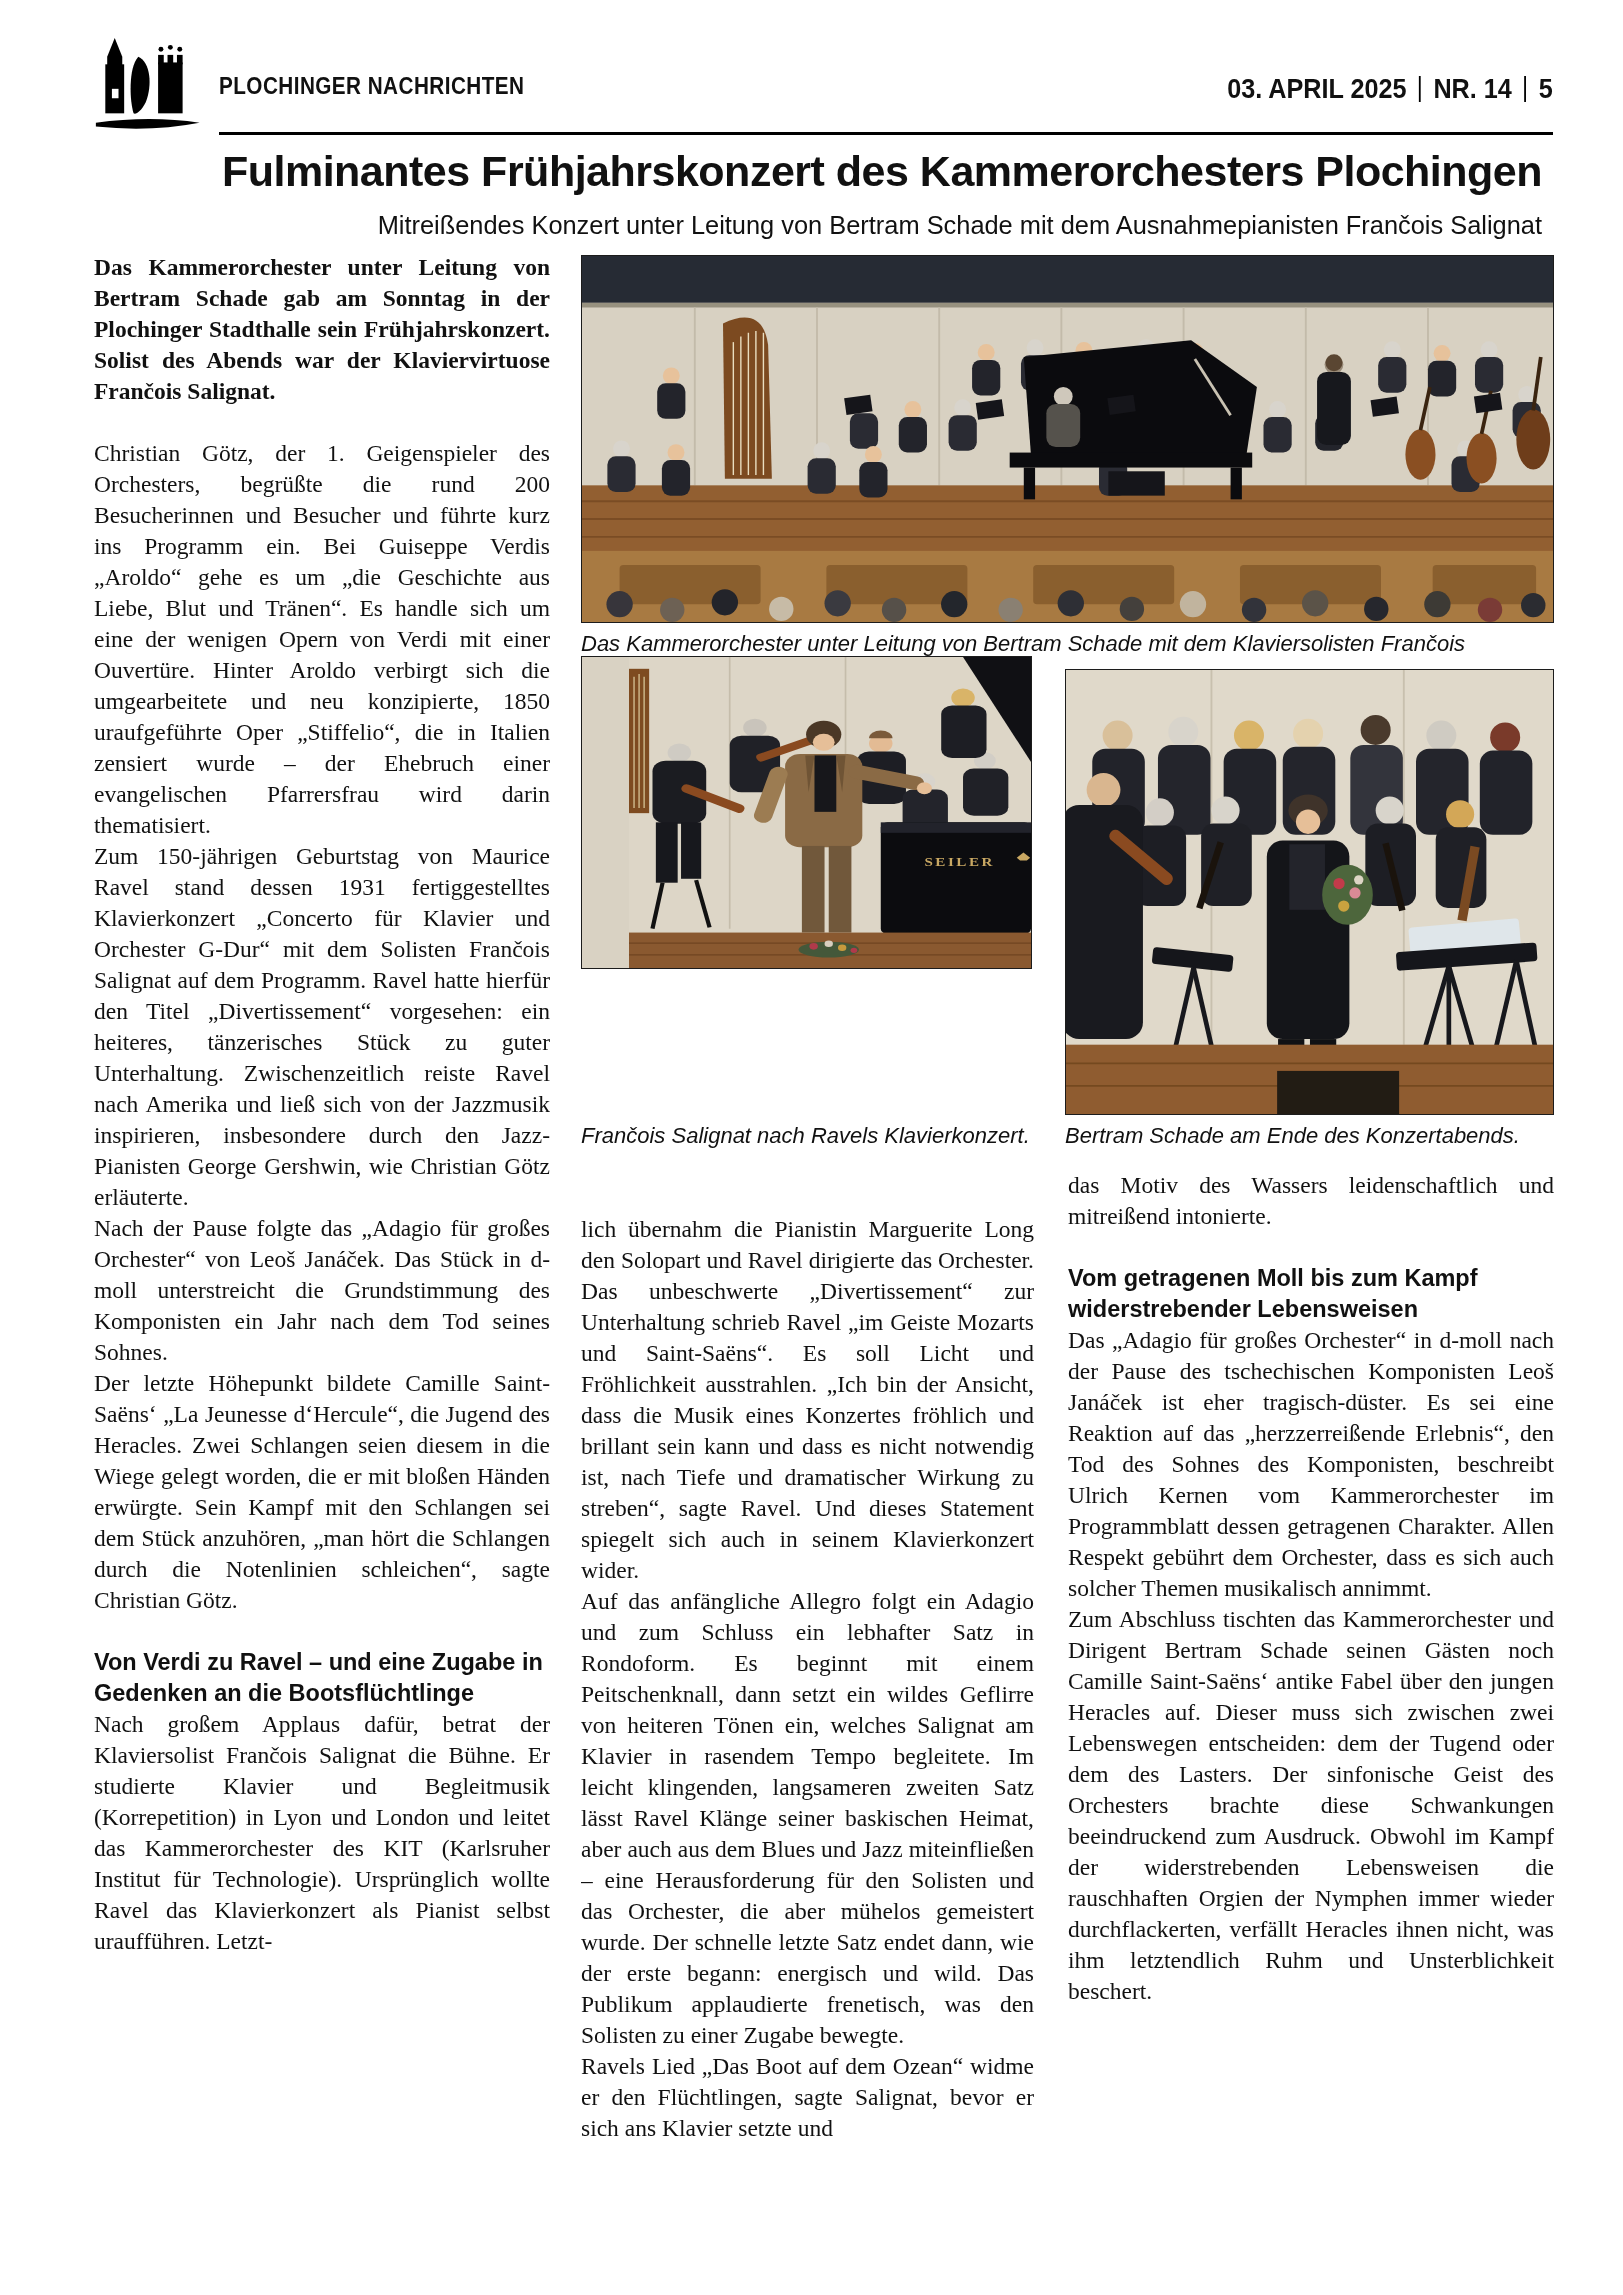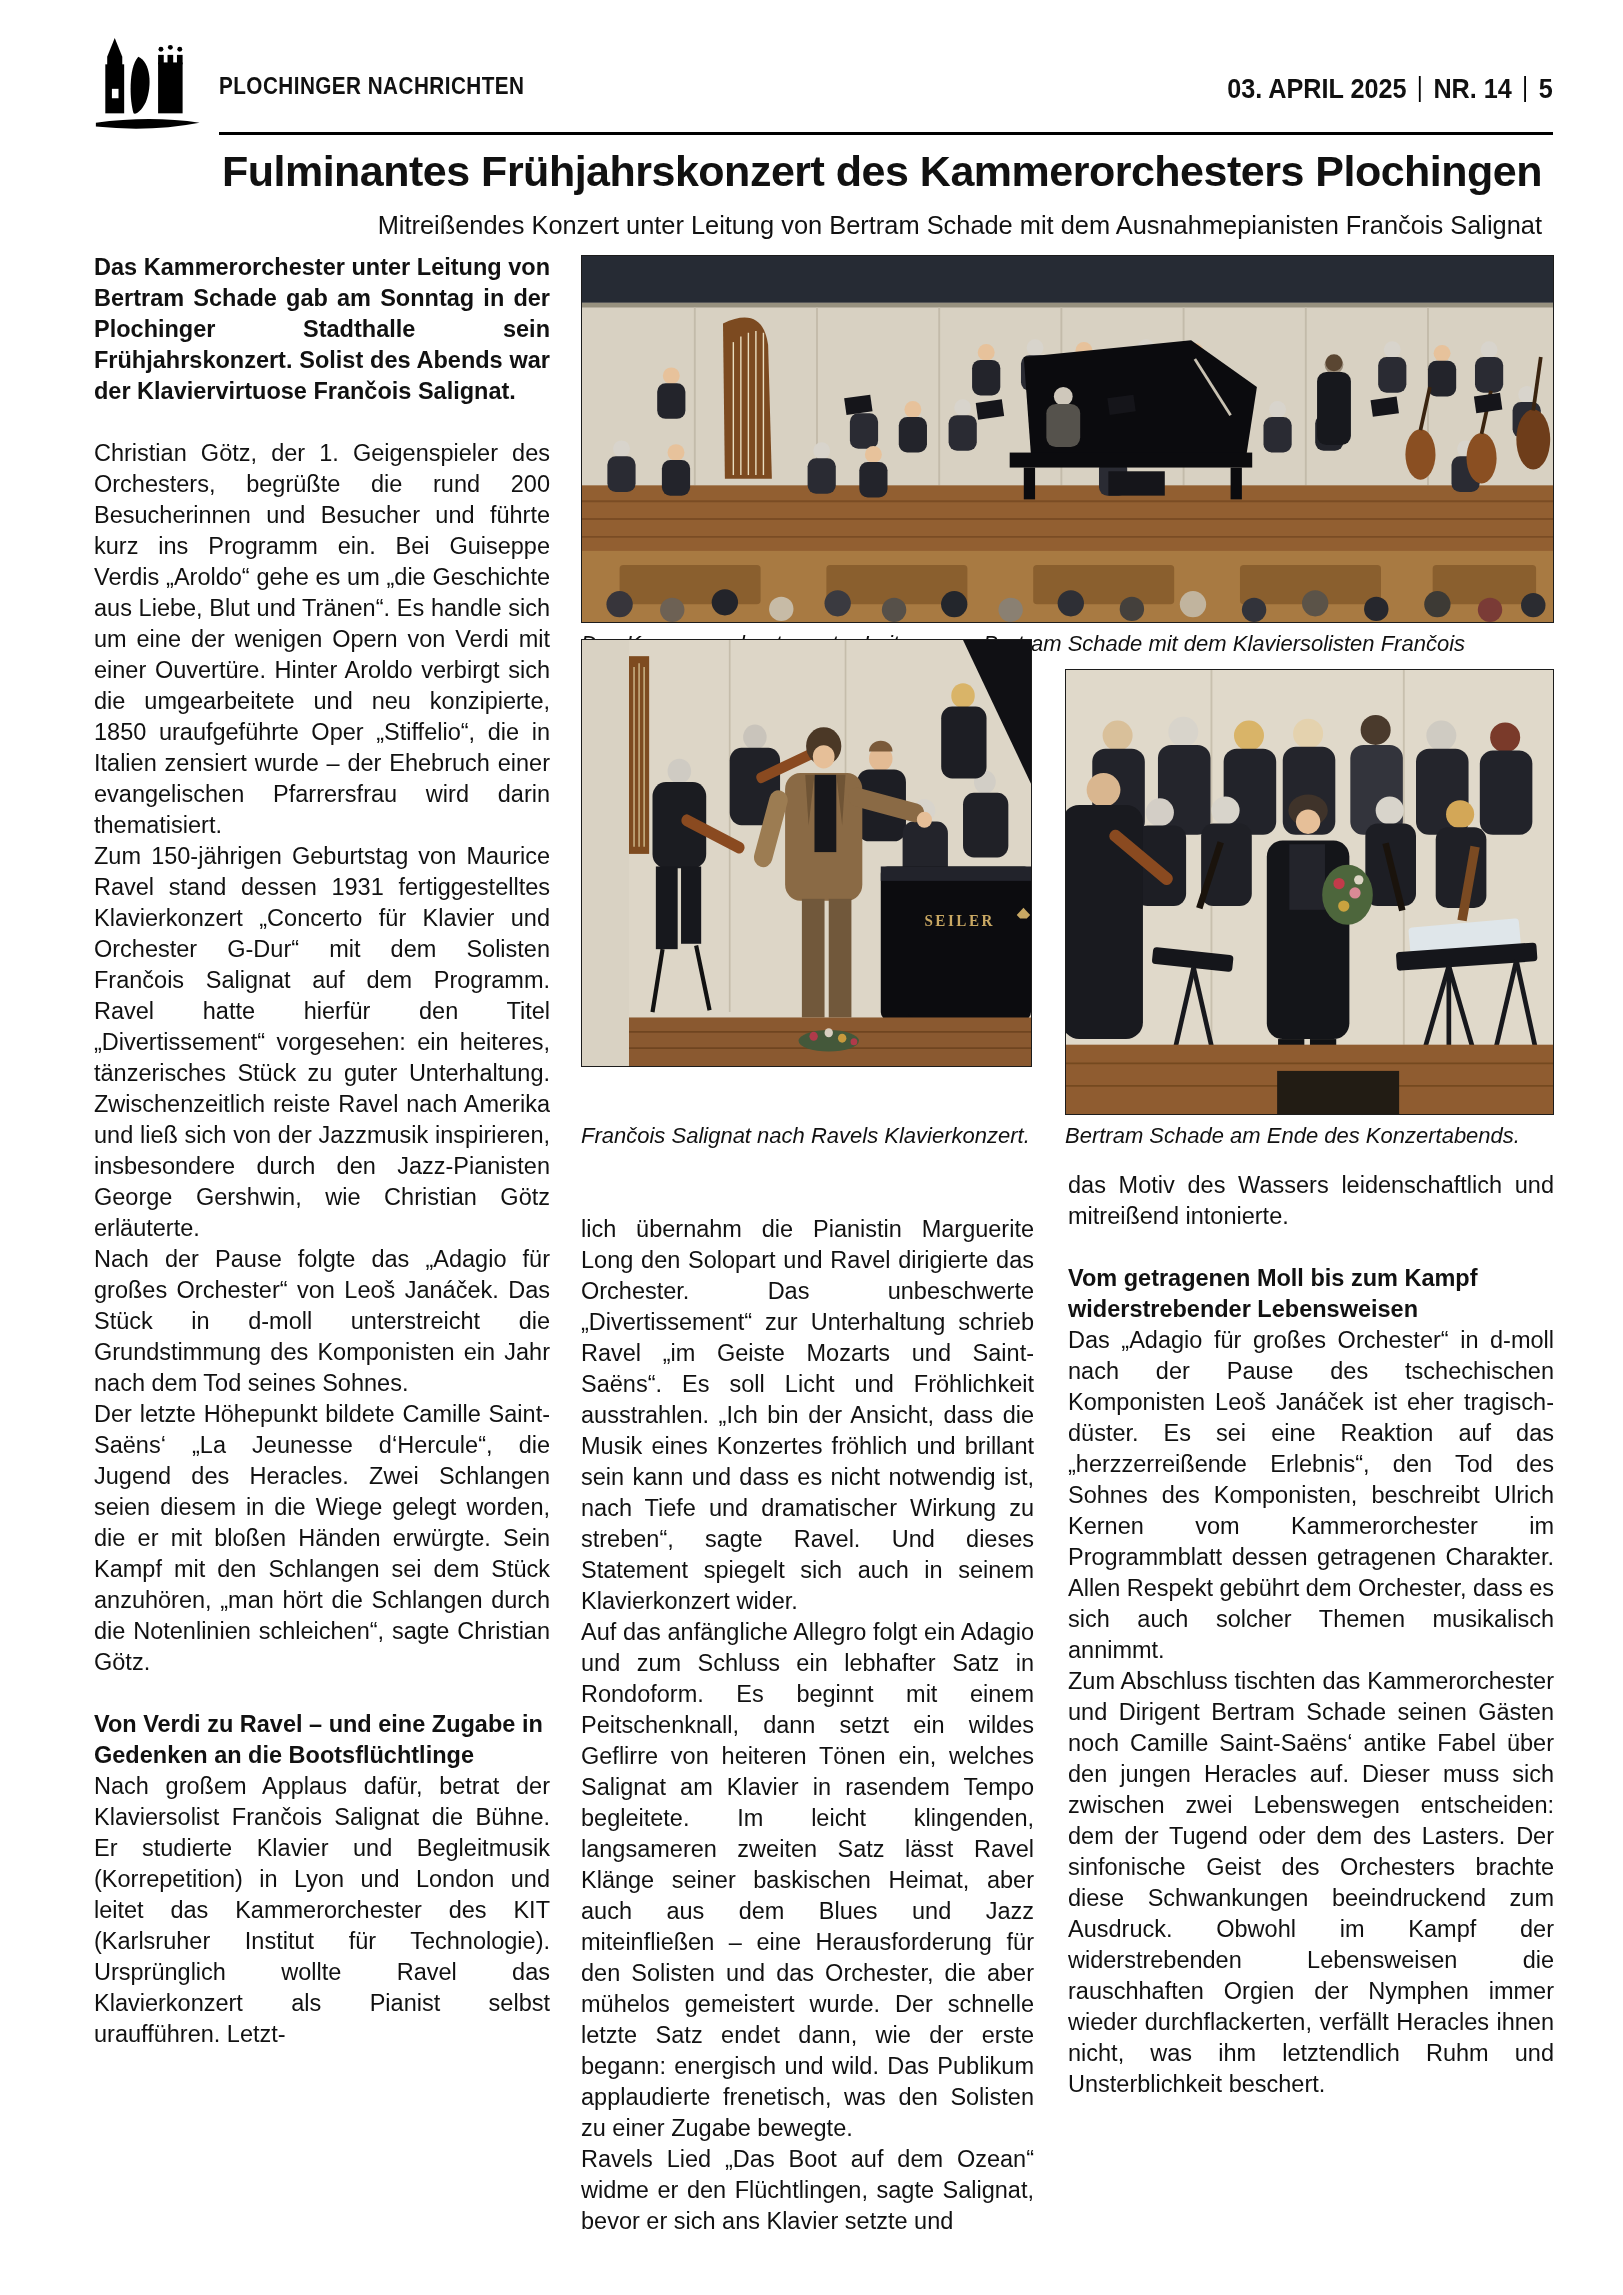--- a/index.html
+++ b/index.html
@@ -17,21 +17,21 @@
   .dateline { font-size:28px; font-weight:700; white-space:nowrap; }
   .sep { display:inline-block; width:1.9px; height:26px; background:#000; margin:0 14px; vertical-align:-3.8px; }
   .pageno { font-weight:700; }
   .rule { background:#000; height:2.8px; }
 
   .headline { width:1460px; text-align:right; font-size:43px; font-weight:700; letter-spacing:-0.5px; white-space:nowrap; }
   .subheadline { width:1460px; text-align:right; font-size:25.4px; }
 
   
   .body-col { font-size:23.5px; line-height:31px; text-align:justify; hyphens:auto; -webkit-hyphens:auto; overflow:hidden; }
-  .body-col p { margin:0; }
+  .body-col p { margin:0;font-family:Liberation Serif, serif; }
   .body-col p.lead { font-weight:700; margin-bottom:31px; }
   .body-col h3 { font-size:23.5px; line-height:31px; font-weight:700; margin:31px 0 0 0; text-align:left; }
 
   
   .photo { border:1.9px solid #1c1c1c; box-sizing:border-box; background:#d9d2c3; }
   .photo svg { display:block; width:100%; height:100%; }
   .caption { font-style:italic; font-size:22px; line-height:26px; color:#111; }
 </style>
 </head>
 <body>
@@ -202,21 +202,21 @@
         <circle cx="780" cy="371" r="14" fill="#5b5348"></circle>
           <circle cx="845" cy="377" r="13" fill="#26272d"></circle>
         <circle cx="910" cy="372" r="14" fill="#3d3a35"></circle>
           <circle cx="966" cy="378" r="13" fill="#7a3b36"></circle>
         <circle cx="1012" cy="373" r="13" fill="#2b2c31"></circle>
       </g>
     </svg>
   </div>
   <div class="abs caption" style="left:581px; top:631px; width:973px;">Das Kammerorchester unter Leitung von Bertram Schade mit dem Klaviersolisten Frančois Salignat.</div>
 
-  <div class="abs photo" style="left:581px; top:639px; width:451px; height:428px;padding-left:47px;">
+  <div class="abs photo" style="left:581px; top:656px; width:451px; height:313px;padding-left:47px;">
     <svg viewBox="0 0 479 474" preserveAspectRatio="none">
       <rect width="479" height="474" fill="#ddd6c7"></rect>
       <line x1="258" y1="0" x2="258" y2="414" stroke="#c5bdab" stroke-width="2"></line>
       <line x1="120" y1="0" x2="120" y2="414" stroke="#c5bdab" stroke-width="2"></line>
 
       <g>
         <rect x="0" y="18" width="24" height="220" fill="#7e4b20"></rect>
         <g stroke="#d9c79a" stroke-width="1.5">
             <line x1="6" y1="30" x2="6" y2="230"></line>
             <line x1="12" y1="26" x2="12" y2="230"></line>

